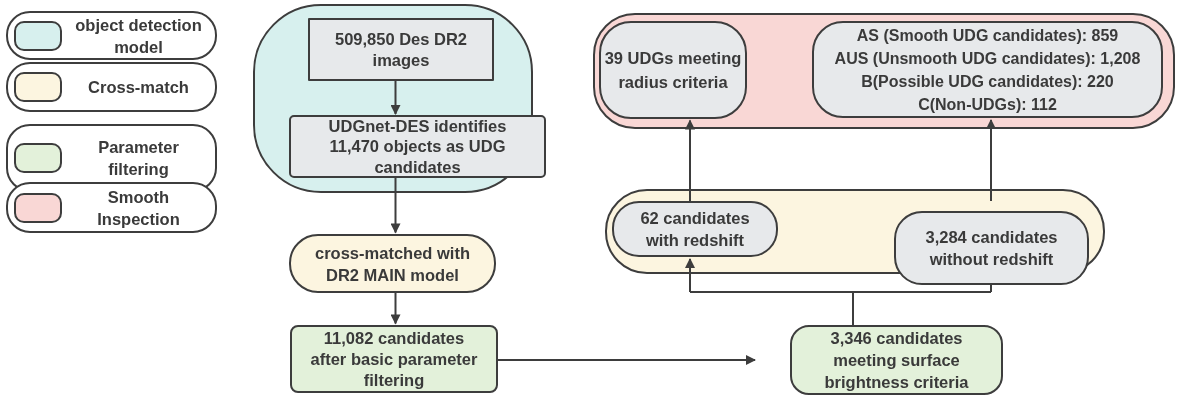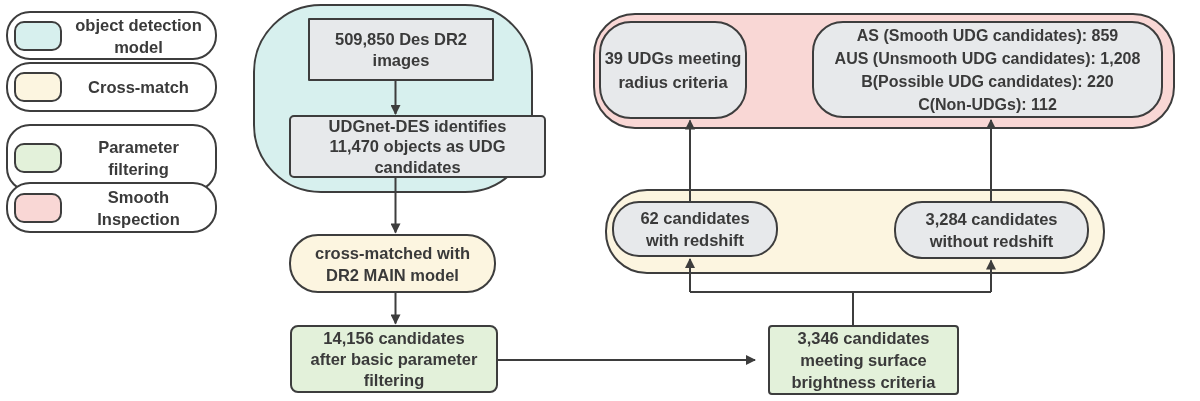--- a/index.html
+++ b/index.html
@@ -89,32 +89,32 @@
   <div class="shape node gray" style="left:308px;top:18px;width:186px;height:63px;border-radius:1px;">509,850 Des DR2
 images</div>
 
   <div class="shape node gray" style="left:289px;top:115px;width:257px;height:63px;border-radius:5px;line-height:20.5px;">UDGnet-DES identifies
 11,470 objects as UDG
 candidates</div>
 
   <div class="shape node cream" style="left:289px;top:234px;width:207px;height:59px;border-radius:29px;line-height:22px;">cross-matched with
 DR2 MAIN model</div>
 
-  <div class="shape node green" style="left:290px;top:325px;width:208px;height:68px;border-radius:8px;">14,156 candidates
+  <div class="shape node green" style="left:290px;top:325px;width:208px;height:68px;border-radius:8px;">11,082 candidates
 after basic parameter
 filtering</div>
 
-  <div class="shape node green" style="left:768px;top:325px;width:191px;height:70px;border-radius:4px;line-height:22px;">3,346 candidates
+  <div class="shape node green" style="left:790px;top:325px;width:213px;height:70px;border-radius:19px;line-height:22px;">3,346 candidates
 meeting surface
 brightness criteria</div>
 
   <div class="shape node gray" style="left:612px;top:201px;width:166px;height:56px;border-radius:27px;line-height:22px;">62 candidates
 with redshift</div>
 
-  <div class="shape node gray" style="left:894px;top:201px;width:195px;height:58px;border-radius:28px;line-height:22px;">3,284 candidates
+  <div class="shape node gray" style="left:894px;top:211px;width:195px;height:74px;border-radius:28px;line-height:22px;">3,284 candidates
 without redshift</div>
 
   <div class="shape node gray" style="left:599px;top:21px;width:148px;height:98px;border-radius:32px;line-height:24px;">39 UDGs meeting
 radius criteria</div>
 
   <div class="shape node gray" style="left:812px;top:21px;width:351px;height:97px;border-radius:31px;font-size:16px;line-height:23px;">AS (Smooth UDG candidates): 859
 AUS (Unsmooth UDG candidates): 1,208
 B(Possible UDG candidates): 220
 C(Non-UDGs): 112</div>
 

